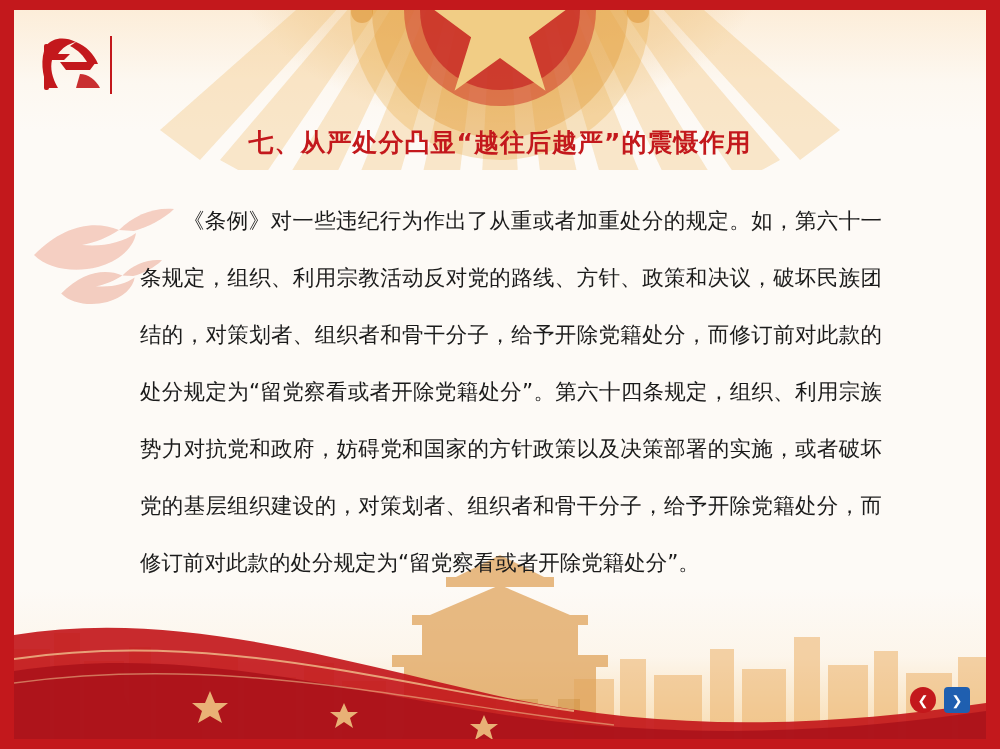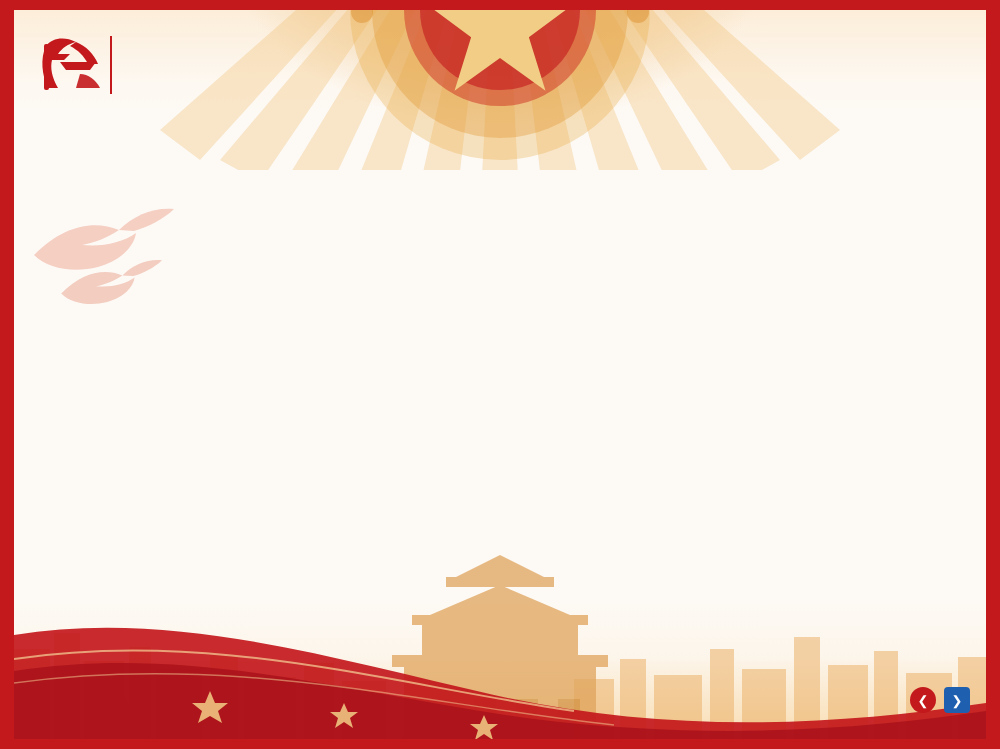--- a/index.html
+++ b/index.html
@@ -327,20 +327,22 @@
         <path d="M22 16 C28 8, 40 6, 52 12 C44 14, 38 18, 34 24 L46 24 L40 30 L28 30 C26 38, 28 48, 34 58 L24 58 C18 46, 16 28, 22 16 Z"></path>
         <path d="M52 12 C62 16, 70 24, 74 34 L64 34 C60 26, 54 20, 46 16 Z"></path>
         <path d="M36 32 L72 32 L66 40 L42 40 Z"></path>
         <rect x="20" y="14" width="5" height="46" rx="2"></rect>
         <path d="M56 44 C64 44, 72 50, 76 58 L52 58 Z" opacity="0.9"></path>
       </g>
       <rect x="86" y="6" width="2" height="58" fill="#c3181c"></rect>
     </svg>
 
     <div class="content">
+      <div class="slide-title">七、从严处分凸显“越往后越严”的震慑作用</div>
+      <div class="body-text">《条例》对一些违纪行为作出了从重或者加重处分的规定。如，第六十一条规定，组织、利用宗教活动反对党的路线、方针、政策和决议，破坏民族团结的，对策划者、组织者和骨干分子，给予开除党籍处分，而修订前对此款的处分规定为“留党察看或者开除党籍处分”。第六十四条规定，组织、利用宗族势力对抗党和政府，妨碍党和国家的方针政策以及决策部署的实施，或者破坏党的基层组织建设的，对策划者、组织者和骨干分子，给予开除党籍处分，而修订前对此款的处分规定为“留党察看或者开除党籍处分”。</div>
     </div>
 
     <div class="nav">
       <div class="nav-btn nav-prev">❮</div>
       <div class="nav-btn nav-next">❯</div>
     </div>
 
   </div>
 
   <div class="frame-top"></div>

